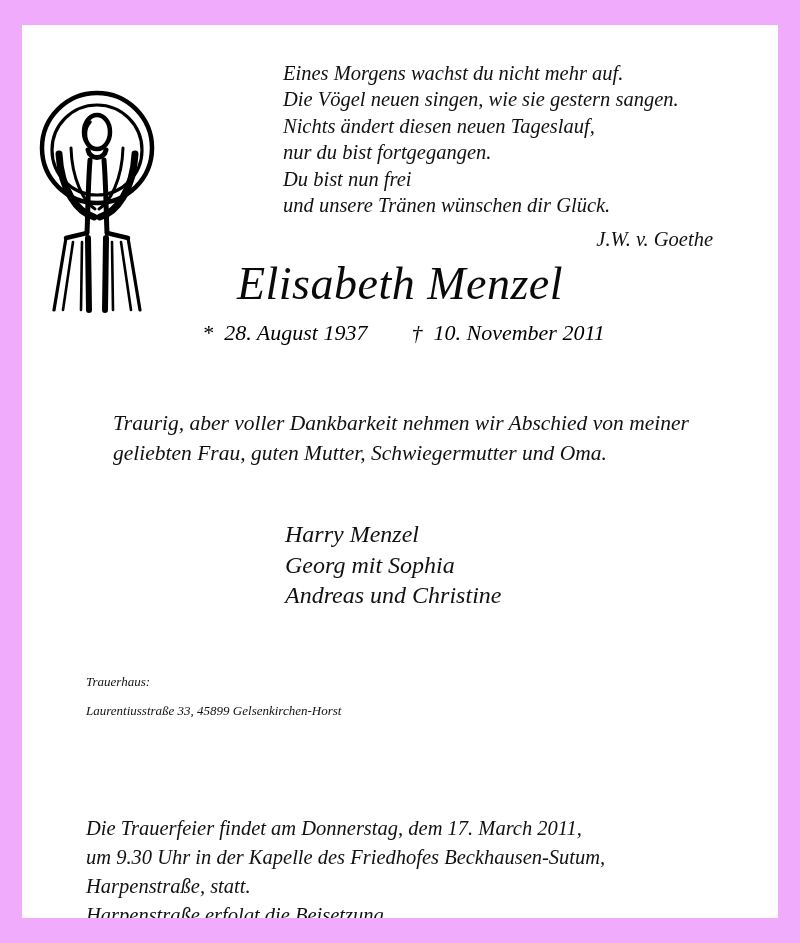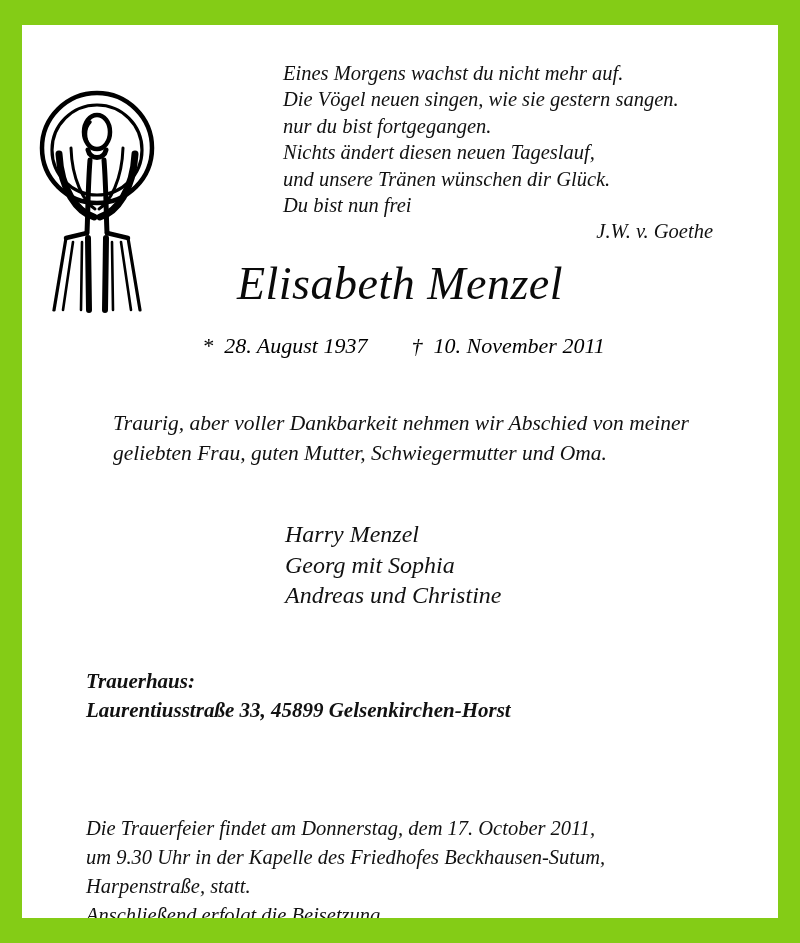--- a/index.html
+++ b/index.html
@@ -4,21 +4,21 @@
 <style>
   html, body {
     margin: 0;
     padding: 0;
     background: #ffffff;
   }
   .page {
     position: relative;
     width: 800px;
     height: 943px;
-    background: #84cc16;
+    background: #f0abfc;
     box-sizing: border-box;
     overflow: hidden;
     font-family: "Liberation Serif", "DejaVu Serif", serif;
   }
   .card {
     position: absolute;
     left: 22px;
     top: 25px;
     width: 756px;
     height: 893px;
@@ -43,21 +43,21 @@
     top: 35px;
     width: 430px;
     font-style: italic;
     font-size: 20.5px;
     line-height: 26.4px;
     color: #111111;
     text-align: left;
     white-space: nowrap;
   }
   .poem-attrib {
-    margin-top: 0;
+    margin-top: 8px;
     text-align: right;
     font-style: italic;
     font-size: 20.5px;
     line-height: 26.4px;
   }
 
   
   .name-block {
     position: absolute;
     left: 0;
@@ -76,21 +76,21 @@
     font-style: italic;
     font-weight: bold;
     font-size: 21px;
     line-height: 28px;
     margin-top: 2px;
   }
   .life-dates {
     font-style: italic;
     font-size: 22px;
     line-height: 30px;
-    margin-top: 19px;
+    margin-top: 6px;
     white-space: pre;
     padding-left: 7px;
   }
 
   
   .farewell {
     position: absolute;
     left: 91px;
     top: 384px;
     width: 610px;
@@ -111,25 +111,24 @@
     line-height: 30.5px;
     color: #111111;
   }
 
   
   .mourning-house {
     position: absolute;
     left: 64px;
     top: 642px;
     font-style: italic;
-    font-size: 21px;
+    font-size: 13px;
     line-height: 29px;
     color: #111111;
     white-space: nowrap;
-    font-weight: bold;
   }
 
   
   .service {
     position: absolute;
     left: 64px;
     top: 789px;
     font-style: italic;
     font-size: 20.5px;
     line-height: 29px;
@@ -183,24 +182,24 @@
           <path d="M89 172 L99 240" stroke-width="2.6"></path>
 
           <path d="M96 168 L108 240" stroke-width="3.2"></path>
         </g>
       </svg>
     </div>
 
     <div class="poem">
       <span class="line">Eines Morgens wachst du nicht mehr auf.</span>
       <span class="line">Die Vögel neuen singen, wie sie gestern sangen.</span>
+      <span class="line">Nichts ändert diesen neuen Tageslauf,</span>
       <span class="line">nur du bist fortgegangen.</span>
-      <span class="line">Nichts ändert diesen neuen Tageslauf,</span>
+      <span class="line">Du bist nun frei</span>
       <span class="line">und unsere Tränen wünschen dir Glück.</span>
-      <span class="line">Du bist nun frei</span>
       <div class="poem-attrib">J.W. v. Goethe</div>
     </div>
 
     <div class="name-block">
       <div class="deceased-name">Elisabeth Menzel</div>
       <div class="life-dates">*  28. August 1937  †  10. November 2011</div>
     </div>
 
     <div class="farewell">Traurig, aber voller Dankbarkeit nehmen wir Abschied von meiner geliebten Frau, guten Mutter, Schwiegermutter und Oma.</div>
 
@@ -209,20 +208,20 @@
       <span class="line">Georg mit Sophia</span>
       <span class="line">Andreas und Christine</span>
     </div>
 
     <div class="mourning-house">
       <span class="line">Trauerhaus:</span>
       <span class="line">Laurentiusstraße 33, 45899 Gelsenkirchen-Horst</span>
     </div>
 
     <div class="service">
-      <span class="line">Die Trauerfeier findet am Donnerstag, dem 17. October 2011,</span>
+      <span class="line">Die Trauerfeier findet am Donnerstag, dem 17. March 2011,</span>
       <span class="line">um 9.30 Uhr in der Kapelle des Friedhofes Beckhausen-Sutum,</span>
       <span class="line">Harpenstraße, statt.</span>
-      <span class="line">Anschließend erfolgt die Beisetzung.</span>
+      <span class="line">Harpenstraße erfolgt die Beisetzung.</span>
     </div>
 
   </div>
 </div>
 
 </body></html>

